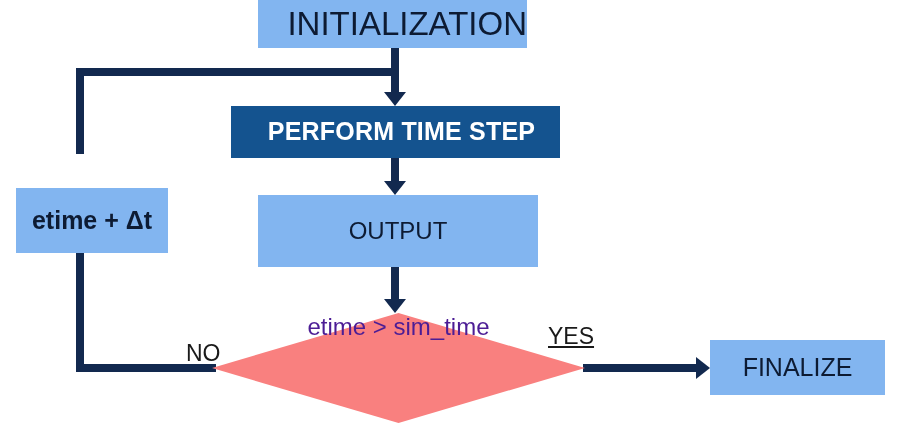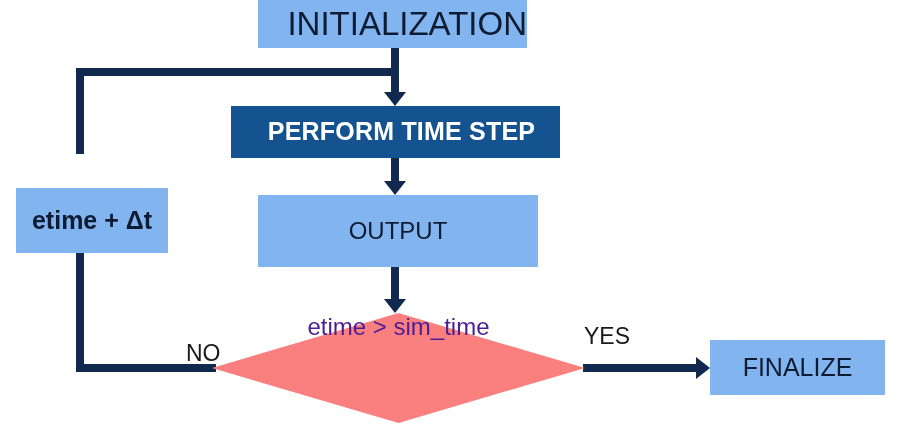--- a/index.html
+++ b/index.html
@@ -107,21 +107,21 @@
     border-left: 14px solid #12294f;
   }
 
   
   .edge-label {
     position: absolute;
     font-size: 23px;
     color: #1a1a1a;
   }
   #label-no  { left: 186px; top: 340px; }
-  #label-yes { left: 584px; top: 323px; }
+  #label-yes { left: 548px; top: 323px; text-decoration: underline; }
 </style>
 </head>
 <body>
 
 <div id="canvas">
 
   <div class="conn" style="left:391px; top:47px; width:8px; height:47px;"></div>
   <div class="arrow arrow-down" style="left:384px; top:92px;"></div>
 
   <div class="conn" style="left:76px; top:68px; width:323px; height:8px;"></div>

